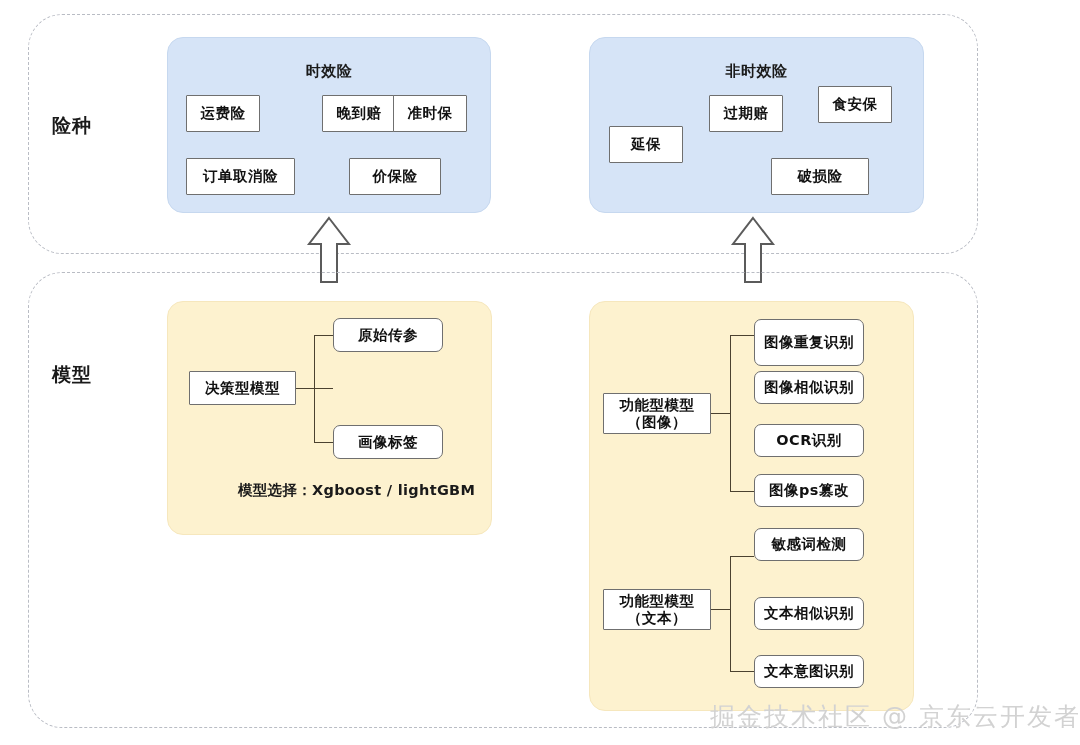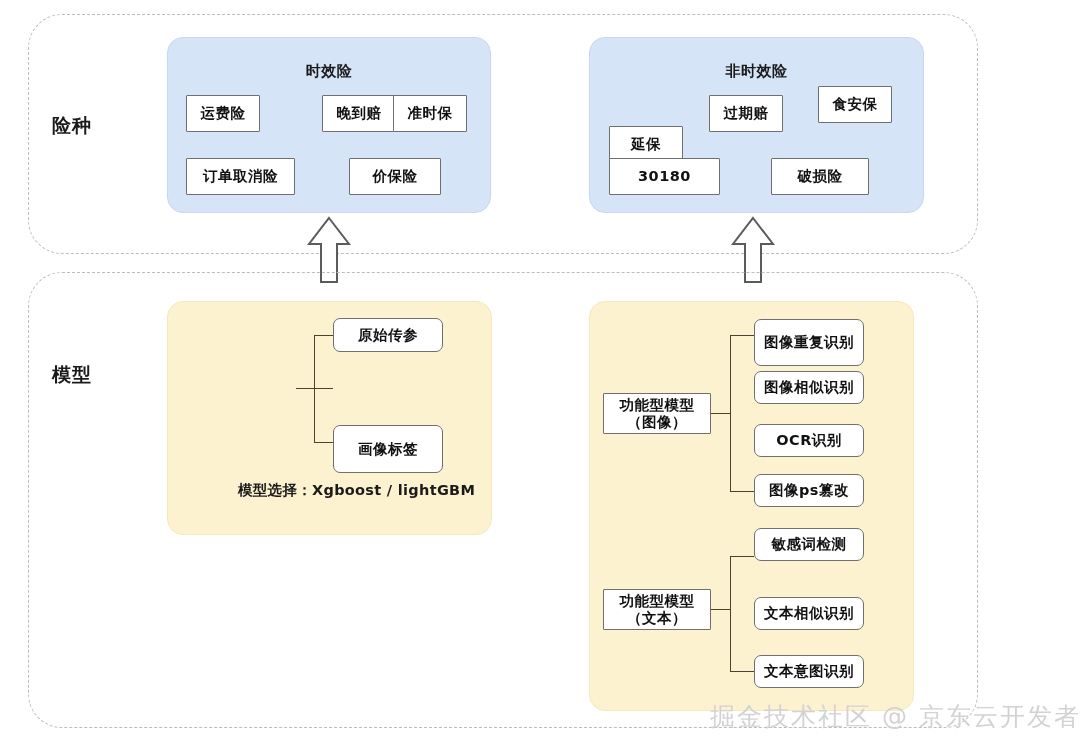--- a/index.html
+++ b/index.html
@@ -132,44 +132,44 @@
   <div class="node sharp" style="left:393px; top:95px; width:74px; height:37px;">准时保</div>
   <div class="node sharp" style="left:186px; top:158px; width:109px; height:37px;">订单取消险</div>
   <div class="node sharp" style="left:349px; top:158px; width:92px; height:37px;">价保险</div>
 
   <div class="panel panel-blue" style="left:589px; top:37px; width:335px; height:176px;">
     <div class="panel-title" style="top:24px;">非时效险</div>
   </div>
   <div class="node sharp" style="left:609px; top:95px; width:74px; height:37px;margin-top:31px;">延保</div>
   <div class="node sharp" style="left:709px; top:95px; width:74px; height:37px;">过期赔</div>
   <div class="node sharp" style="left:818px; top:86px; width:74px; height:37px;">食安保</div>
-  <div class="node sharp" style="left:609px; top:158px; width:111px; height:37px;">30180</div>
   <div class="node sharp" style="left:771px; top:158px; width:98px; height:37px;">破损险</div>
 
   <svg class="blockarrow" style="left:305px; top:216px;" width="48" height="68" viewBox="0 0 48 68">
     <polygon points="24,2 44,28 32,28 32,66 16,66 16,28 4,28" fill="#ffffff" stroke="#5b5b5b" stroke-width="2"></polygon>
   </svg>
   <svg class="blockarrow" style="left:729px; top:216px;" width="48" height="68" viewBox="0 0 48 68">
     <polygon points="24,2 44,28 32,28 32,66 16,66 16,28 4,28" fill="#ffffff" stroke="#5b5b5b" stroke-width="2"></polygon>
   </svg>
 
   <div class="lane" style="left:28px; top:272px; width:950px; height:456px;"></div>
   <div class="lane-label" style="left:52px; top:362px;">模型</div>
 
   <div class="panel panel-yellow" style="left:167px; top:301px; width:325px; height:234px;"></div>
 
+  <div class="node sharp" style="left:189px; top:371px; width:107px; height:34px;">决策型模型</div>
 
   <div class="br-h" style="left:296px; top:388px; width:18px;"></div>
   <div class="br-v" style="left:314px; top:335px; height:107px;"></div>
   <div class="br-h" style="left:314px; top:335px; width:19px;"></div>
   <div class="br-h" style="left:314px; top:388px; width:19px;"></div>
   <div class="br-h" style="left:314px; top:442px; width:19px;"></div>
 
   <div class="node round" style="left:333px; top:318px; width:110px; height:34px;">原始传参</div>
-  <div class="node round" style="left:333px; top:425px; width:110px; height:48px;">画像标签</div>
+  <div class="node round" style="left:333px; top:425px; width:110px; height:34px;">画像标签</div>
 
   <div class="panel-note" style="left:190px; top:481px;margin-left:48px;">模型选择：Xgboost / lightGBM</div>
 
   <div class="panel panel-yellow" style="left:589px; top:301px; width:325px; height:410px;"></div>
 
   <div class="node two-line sharp" style="left:603px; top:393px; width:108px; height:41px;">
     <span>功能型模型</span>
     <span>（图像）</span>
   </div>
 

